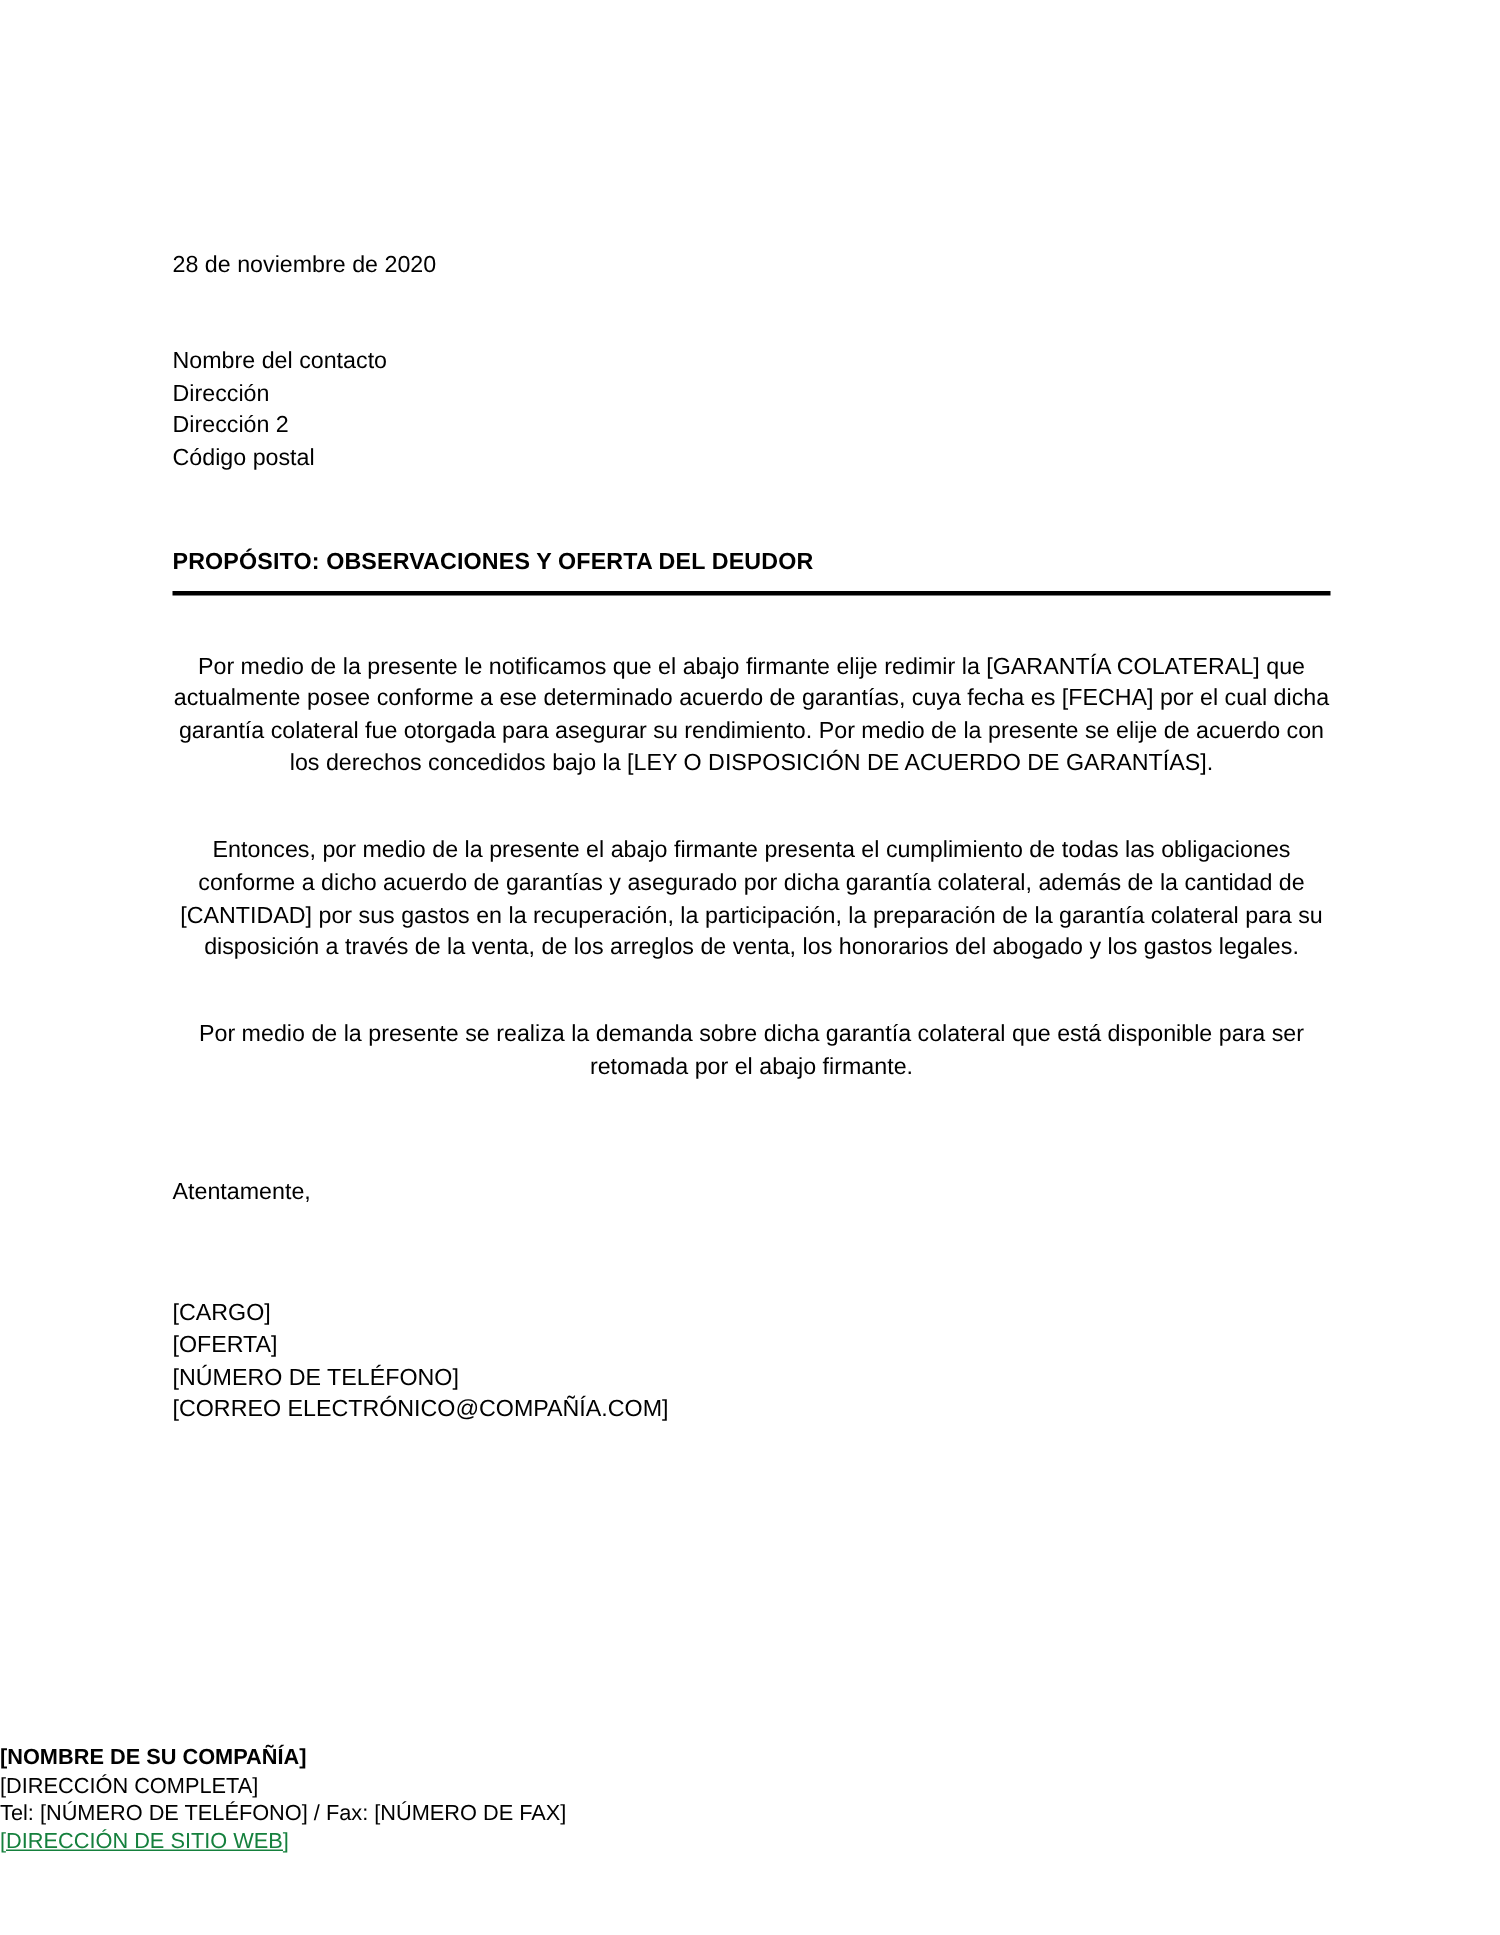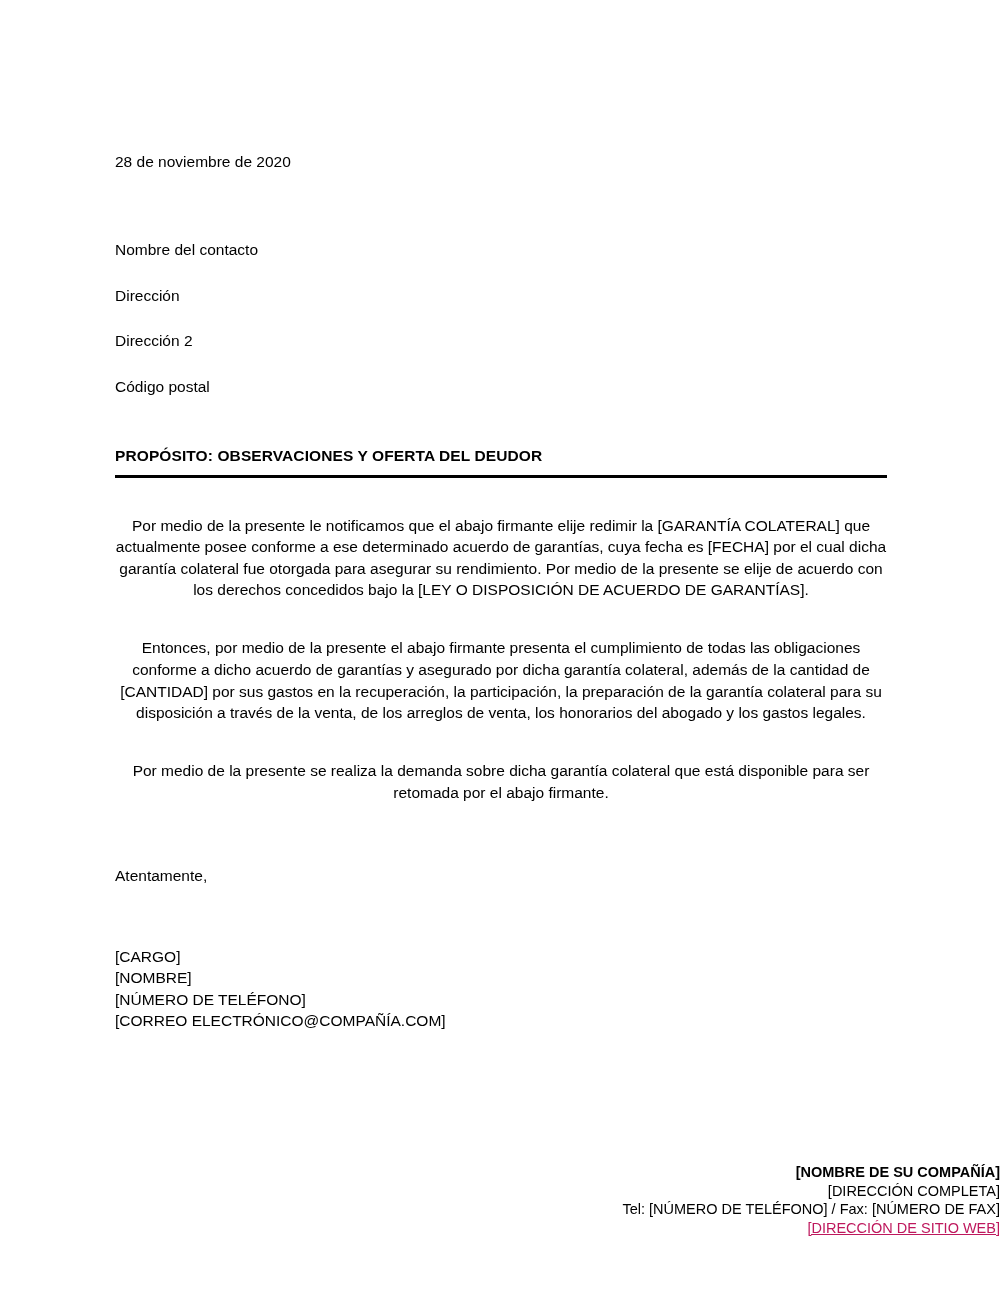--- a/index.html
+++ b/index.html
@@ -16,36 +16,35 @@
     position: relative;
     width: 1000px;
     height: 1290px;
     background: #ffffff;
     overflow: hidden;
     box-sizing: border-box;
   }
   .content {
     position: absolute;
     left: 115px;
-    top: 1px;
+    top: 16px;
     width: 772px;
   }
   .date-line {
     font-size: 15.5px;
     line-height: 21px;
     padding-top: 150px;
   }
   .address-block {
     font-size: 15.5px;
     line-height: 21.5px;
     padding-top: 43px;
   }
   .address-block div {
     white-space: pre;
-    margin-top: 24px;
   }
   .subject-wrap {
     padding-top: 49px;
   }
   .subject-heading {
     font-size: 15.5px;
     font-weight: bold;
     line-height: 20px;
     letter-spacing: 0.1px;
   }
@@ -77,29 +76,29 @@
     padding-top: 60px;
   }
   .signature-block div {
     white-space: pre;
   }
   .footer {
     position: absolute;
     left: 0;
     top: 1163px;
     width: 1000px;
-    text-align: right;
+    text-align: left;
     font-size: 14.5px;
     line-height: 18.5px;
   }
   .footer-company {
     font-weight: bold;
   }
   .footer-link {
-    color: #be185d;
+    color: #15803d;
     text-decoration: underline;
     cursor: pointer;
   }
 </style>
 </head>
 <body>
 
 <div class="page">
 
   <div class="content">
@@ -120,21 +119,21 @@
 
 
     <p class="para">Por medio de la presente le notificamos que el abajo firmante elije redimir la [GARANTÍA COLATERAL] que actualmente posee conforme a ese determinado acuerdo de garantías, cuya fecha es [FECHA] por el cual dicha garantía colateral fue otorgada para asegurar su rendimiento. Por medio de la presente se elije de acuerdo con los derechos concedidos bajo la [LEY O DISPOSICIÓN DE ACUERDO DE GARANTÍAS].</p>
     <p class="para">Entonces, por medio de la presente el abajo firmante presenta el cumplimiento de todas las obligaciones conforme a dicho acuerdo de garantías y asegurado por dicha garantía colateral, además de la cantidad de [CANTIDAD] por sus gastos en la recuperación, la participación, la preparación de la garantía colateral para su disposición a través de la venta, de los arreglos de venta, los honorarios del abogado y los gastos legales.</p>
     <p class="para">Por medio de la presente se realiza la demanda sobre dicha garantía colateral que está disponible para ser retomada por el abajo firmante.</p>
 
     <div class="closing">Atentamente,</div>
 
     <div class="signature-block">
       <div>[CARGO]</div>
-      <div>[NOMBRE]</div>
+      <div>[OFERTA]</div>
       <div>[NÚMERO DE TELÉFONO]</div>
       <div>[CORREO ELECTRÓNICO@COMPAÑÍA.COM]</div>
     </div>
 
   </div>
 
   <div class="footer">
     <div class="footer-company">[NOMBRE DE SU COMPAÑÍA]</div>
     <div>[DIRECCIÓN COMPLETA]</div>
     <div>Tel: [NÚMERO DE TELÉFONO] / Fax: [NÚMERO DE FAX]</div>

